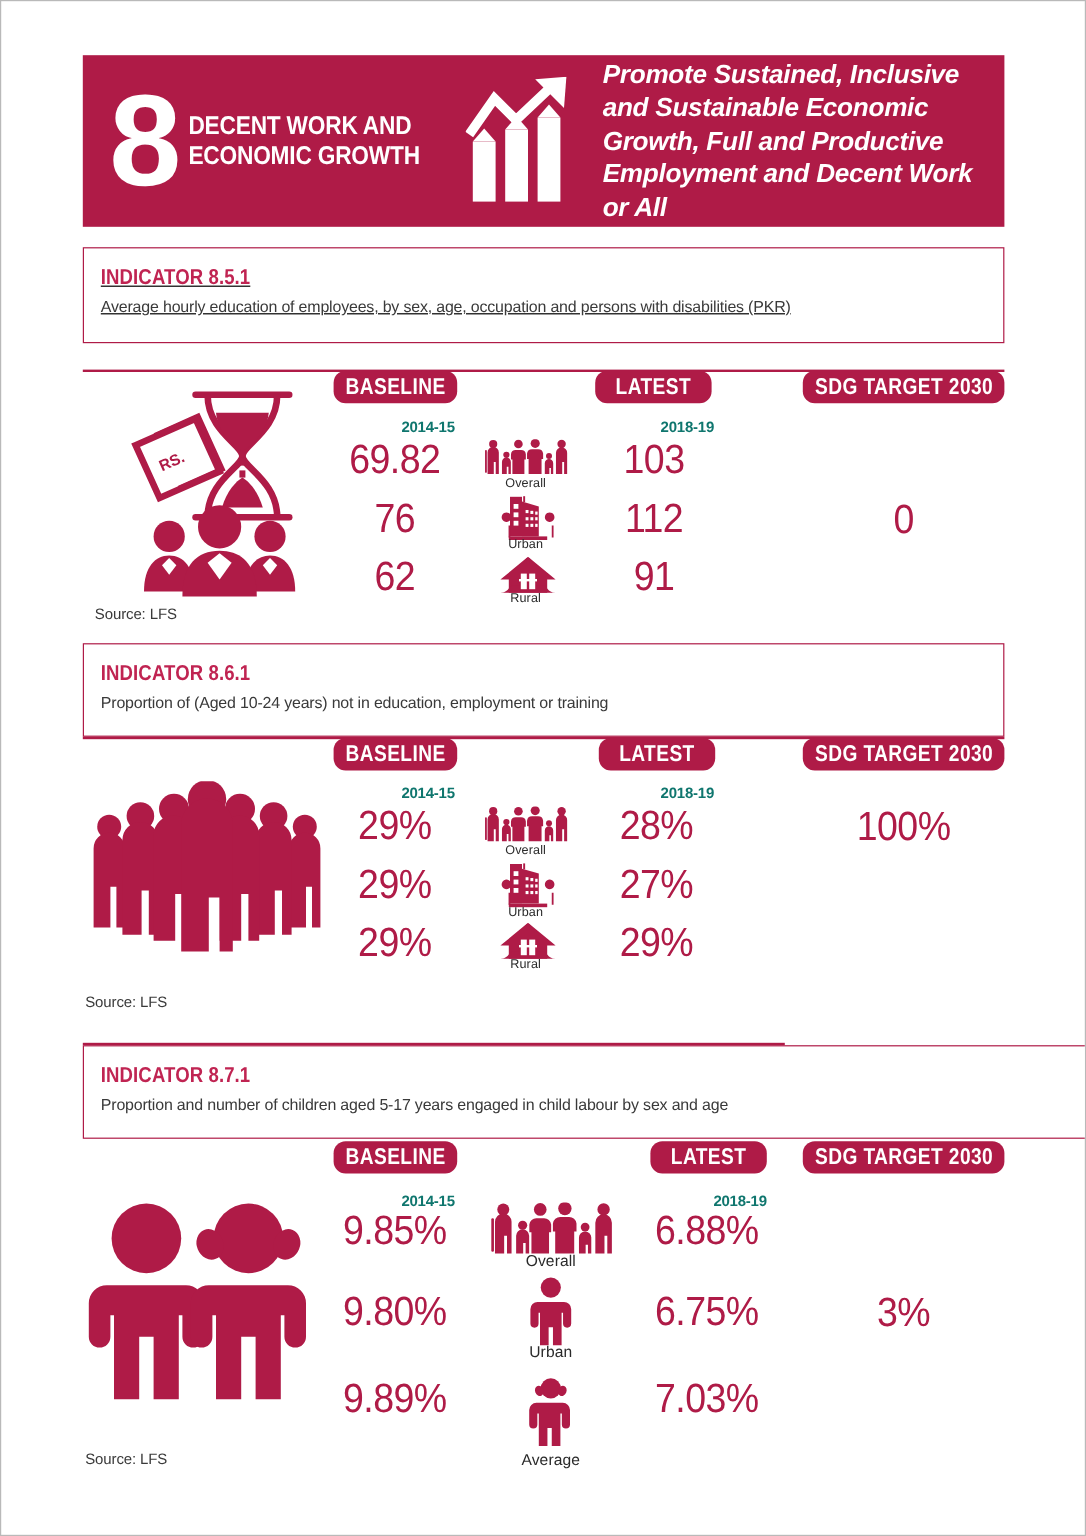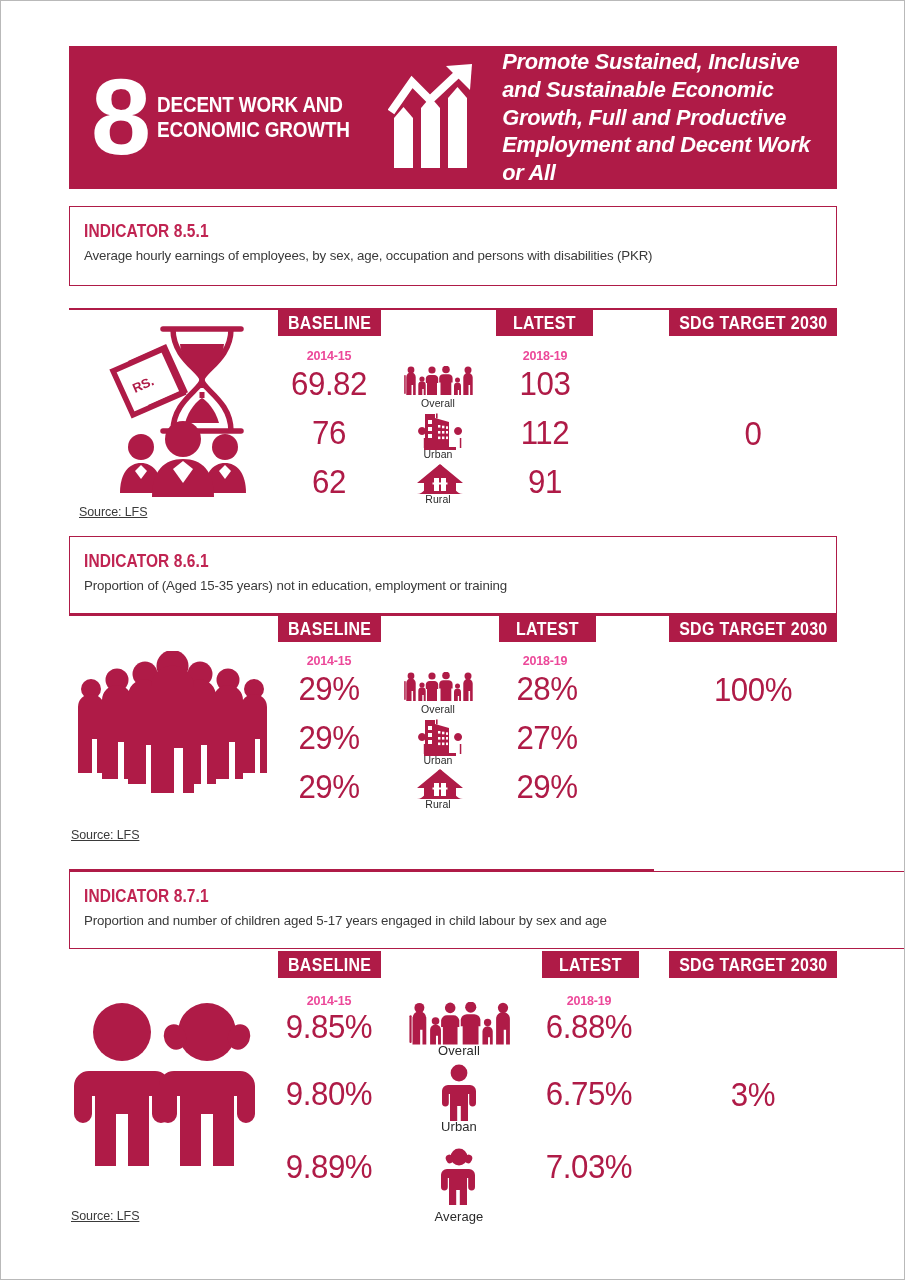--- a/index.html
+++ b/index.html
@@ -110,34 +110,35 @@
     background: #AF1B47;
     color: #ffffff;
     font-size: 19px;
     font-weight: bold;
     letter-spacing: 0.4px;
     display: flex;
     align-items: center;
     justify-content: center;
     height: 27px;
     box-sizing: border-box;
+    border-radius: 10px;
   }
   .cap span {
     transform: scaleX(0.84);
     display: inline-block;
     white-space: nowrap;
   }
 
   .yearlab {
     position: absolute;
-    color: #ec4899;
+    color: #0f766e;
     font-size: 12.5px;
     font-weight: bold;
     letter-spacing: -0.2px;
-    text-align: center;
+    text-align: right;
     white-space: nowrap;
   }
   .val {
     position: absolute;
     color: #AF1B47;
     font-size: 33px;
     font-weight: normal;
     text-align: center;
     white-space: nowrap;
     letter-spacing: -0.5px;
@@ -156,21 +157,20 @@
   }
   .catlabel.lg {
     font-size: 13px;
   }
   .source {
     position: absolute;
     color: #3a3a3a;
     font-size: 12.5px;
     letter-spacing: -0.1px;
     white-space: nowrap;
-    text-decoration: underline;
   }
   .icon-abs { position: absolute; }
 </style>
 </head>
 <body>
 
 <div id="page">
 
   <div class="banner">
     <div class="banner-num">8</div>
@@ -188,23 +188,23 @@
         <rect x="60" y="34" width="19" height="70" fill="#fff"></rect>
         <polygon points="60,34 69.5,23 79,34" fill="#fff"></polygon>
 
         <path d="M3,48 L24,18 L42,36 L76,4" stroke="#fff" stroke-width="8" fill="none" stroke-linejoin="miter"></path>
         <polygon points="58,2 84,0 82,26" fill="#fff"></polygon>
       </svg>
     </div>
     <div class="banner-desc">Promote Sustained, Inclusive and Sustainable Economic Growth, Full and Productive Employment and Decent Work or All</div>
   </div>
 
-  <div class="ind-box" style="left:68px; top:205px; width:768px; height:80px;">
+  <div class="ind-box" style="left:68px; top:205px; width:768px; height:80px;text-decoration:underline;">
     <div class="ind-title">INDICATOR 8.5.1</div>
-    <div class="ind-desc">Average hourly earnings of employees, by sex, age, occupation and persons with disabilities (PKR)</div>
+    <div class="ind-desc">Average hourly education of employees, by sex, age, occupation and persons with disabilities (PKR)</div>
   </div>
 
   <div class="rule" style="left:68px; top:307px; width:768px;"></div>
 
   <div class="cap" style="left:277px; top:308px; width:103px;">
     <span>BASELINE</span>
   </div>
   <div class="cap" style="left:495px; top:308px; width:97px;">
     <span>LATEST</span>
   </div>
@@ -321,21 +321,21 @@
         <rect x="16.5" y="18.5" width="15" height="2"></rect>
       </g>
     </svg>
   </div>
   <div class="catlabel" style="left:400px; top:492px; width:74px;">Rural</div>
 
   <div class="source" style="left:78px; top:504px;">Source: LFS</div>
 
   <div class="ind-box" style="left:68px; top:535px; width:768px; height:78px;">
     <div class="ind-title">INDICATOR 8.6.1</div>
-    <div class="ind-desc">Proportion of (Aged 15-35 years) not in education, employment or training</div>
+    <div class="ind-desc">Proportion of (Aged 10-24 years) not in education, employment or training</div>
   </div>
 
   <div class="rule" style="left:68px; top:613px; width:768px;"></div>
 
   <div class="cap" style="left:277px; top:614px; width:103px;">
     <span>BASELINE</span>
   </div>
   <div class="cap" style="left:498px; top:614px; width:97px;">
     <span>LATEST</span>
   </div>

